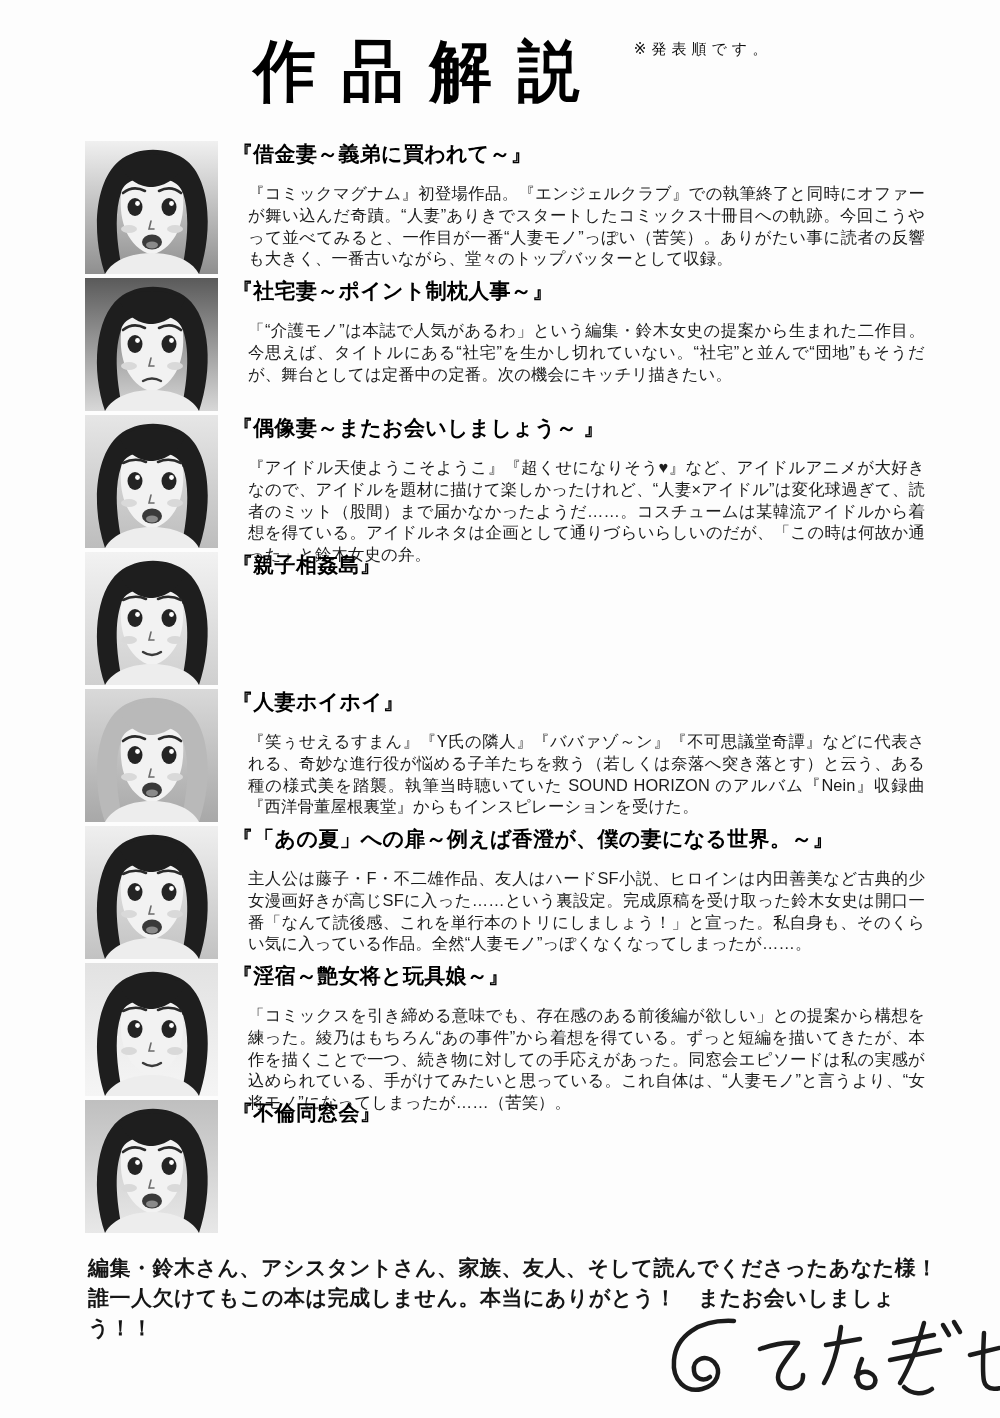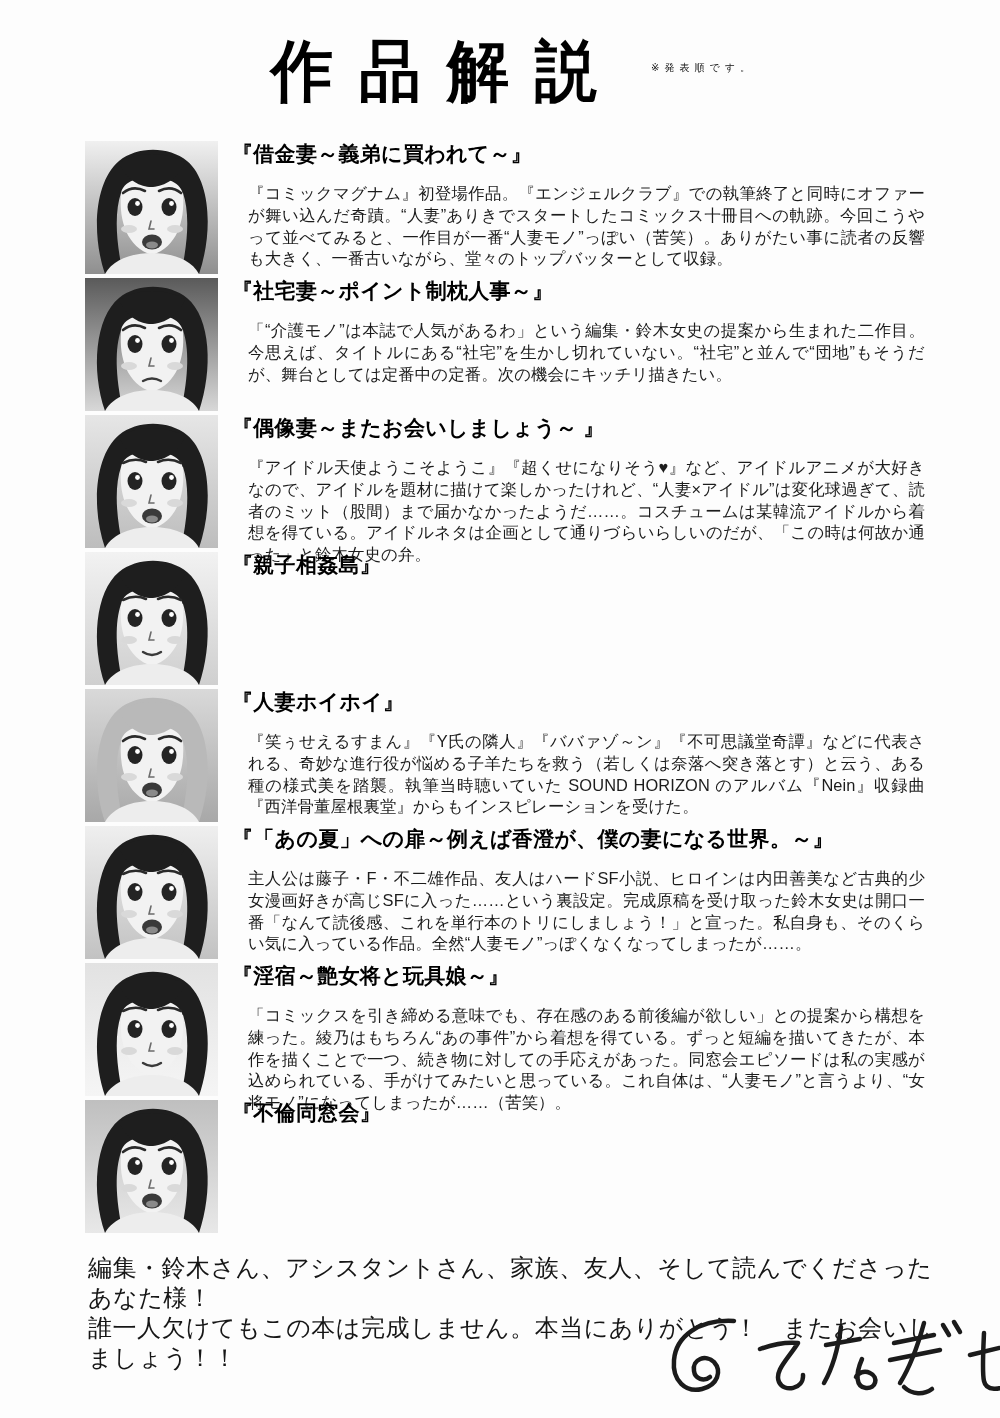--- a/index.html
+++ b/index.html
@@ -4,30 +4,30 @@
 <style>
   html,body{margin:0;padding:0;background:#e9e9e9;}
   .page{
     position:relative;width:1000px;height:1418px;margin:0 auto;
     background:#fdfdfd;color:#1a1a1a;overflow:hidden;
     font-family:"Liberation Sans","DejaVu Sans",sans-serif;
   }
   
   .header{
     position:absolute;top:40px;left:0;width:100%;
-    display:flex;justify-content:center;align-items:center;gap:28px;
+    display:flex;justify-content:center;align-items:flex-start;gap:28px;
   }
   .page-title{
     margin:0;font-family:"DejaVu Serif","Liberation Serif",serif;
     font-weight:900;font-size:62px;line-height:1;
     letter-spacing:26px;text-indent:26px;color:#000;
     transform:scaleY(1.08);
   }
   .page-title-note{
-    font-size:10px;letter-spacing:5px;color:#111;
+    font-size:15px;letter-spacing:5px;color:#111;
     padding-bottom:6px;white-space:nowrap;
   }
   
   .sections{
     position:absolute;top:141px;left:85px;width:856px;
     display:flex;flex-direction:column;
   }
   .work{display:flex;gap:14px;height:133px;margin-bottom:4px;}
   .portrait{
     flex:none;width:133px;height:133px;background:#cfcfcf;
@@ -38,21 +38,21 @@
   .stitle{
     margin:0 0 3px 0;font-size:21px;line-height:26px;
     font-weight:bold;color:#000;letter-spacing:0.3px;white-space:nowrap;
   }
   .sbody{
     margin:16px;font-size:16.4px;line-height:21.8px;color:#1c1c1c;
     text-align:justify;letter-spacing:0.1px;
   }
   
   .footer{position:absolute;left:88px;top:1253px;width:860px;}
-  .footer p{margin:0;font-size:24px;line-height:30px;color:#161616;letter-spacing:0.5px;}
+  .footer p{margin:0;font-size:21px;line-height:30px;color:#161616;letter-spacing:0.5px;font-weight:bold;}
   .signature{position:absolute;left:560px;top:62px;width:400px;height:105px;}
   .signature svg{display:block;width:100%;height:100%;}
   .sig-stroke{fill:none;stroke:#1b1b1b;stroke-width:4.5;stroke-linecap:round;stroke-linejoin:round;}
 </style>
 </head>
 <body>
 
 <div class="page">
 
   <div class="header">

